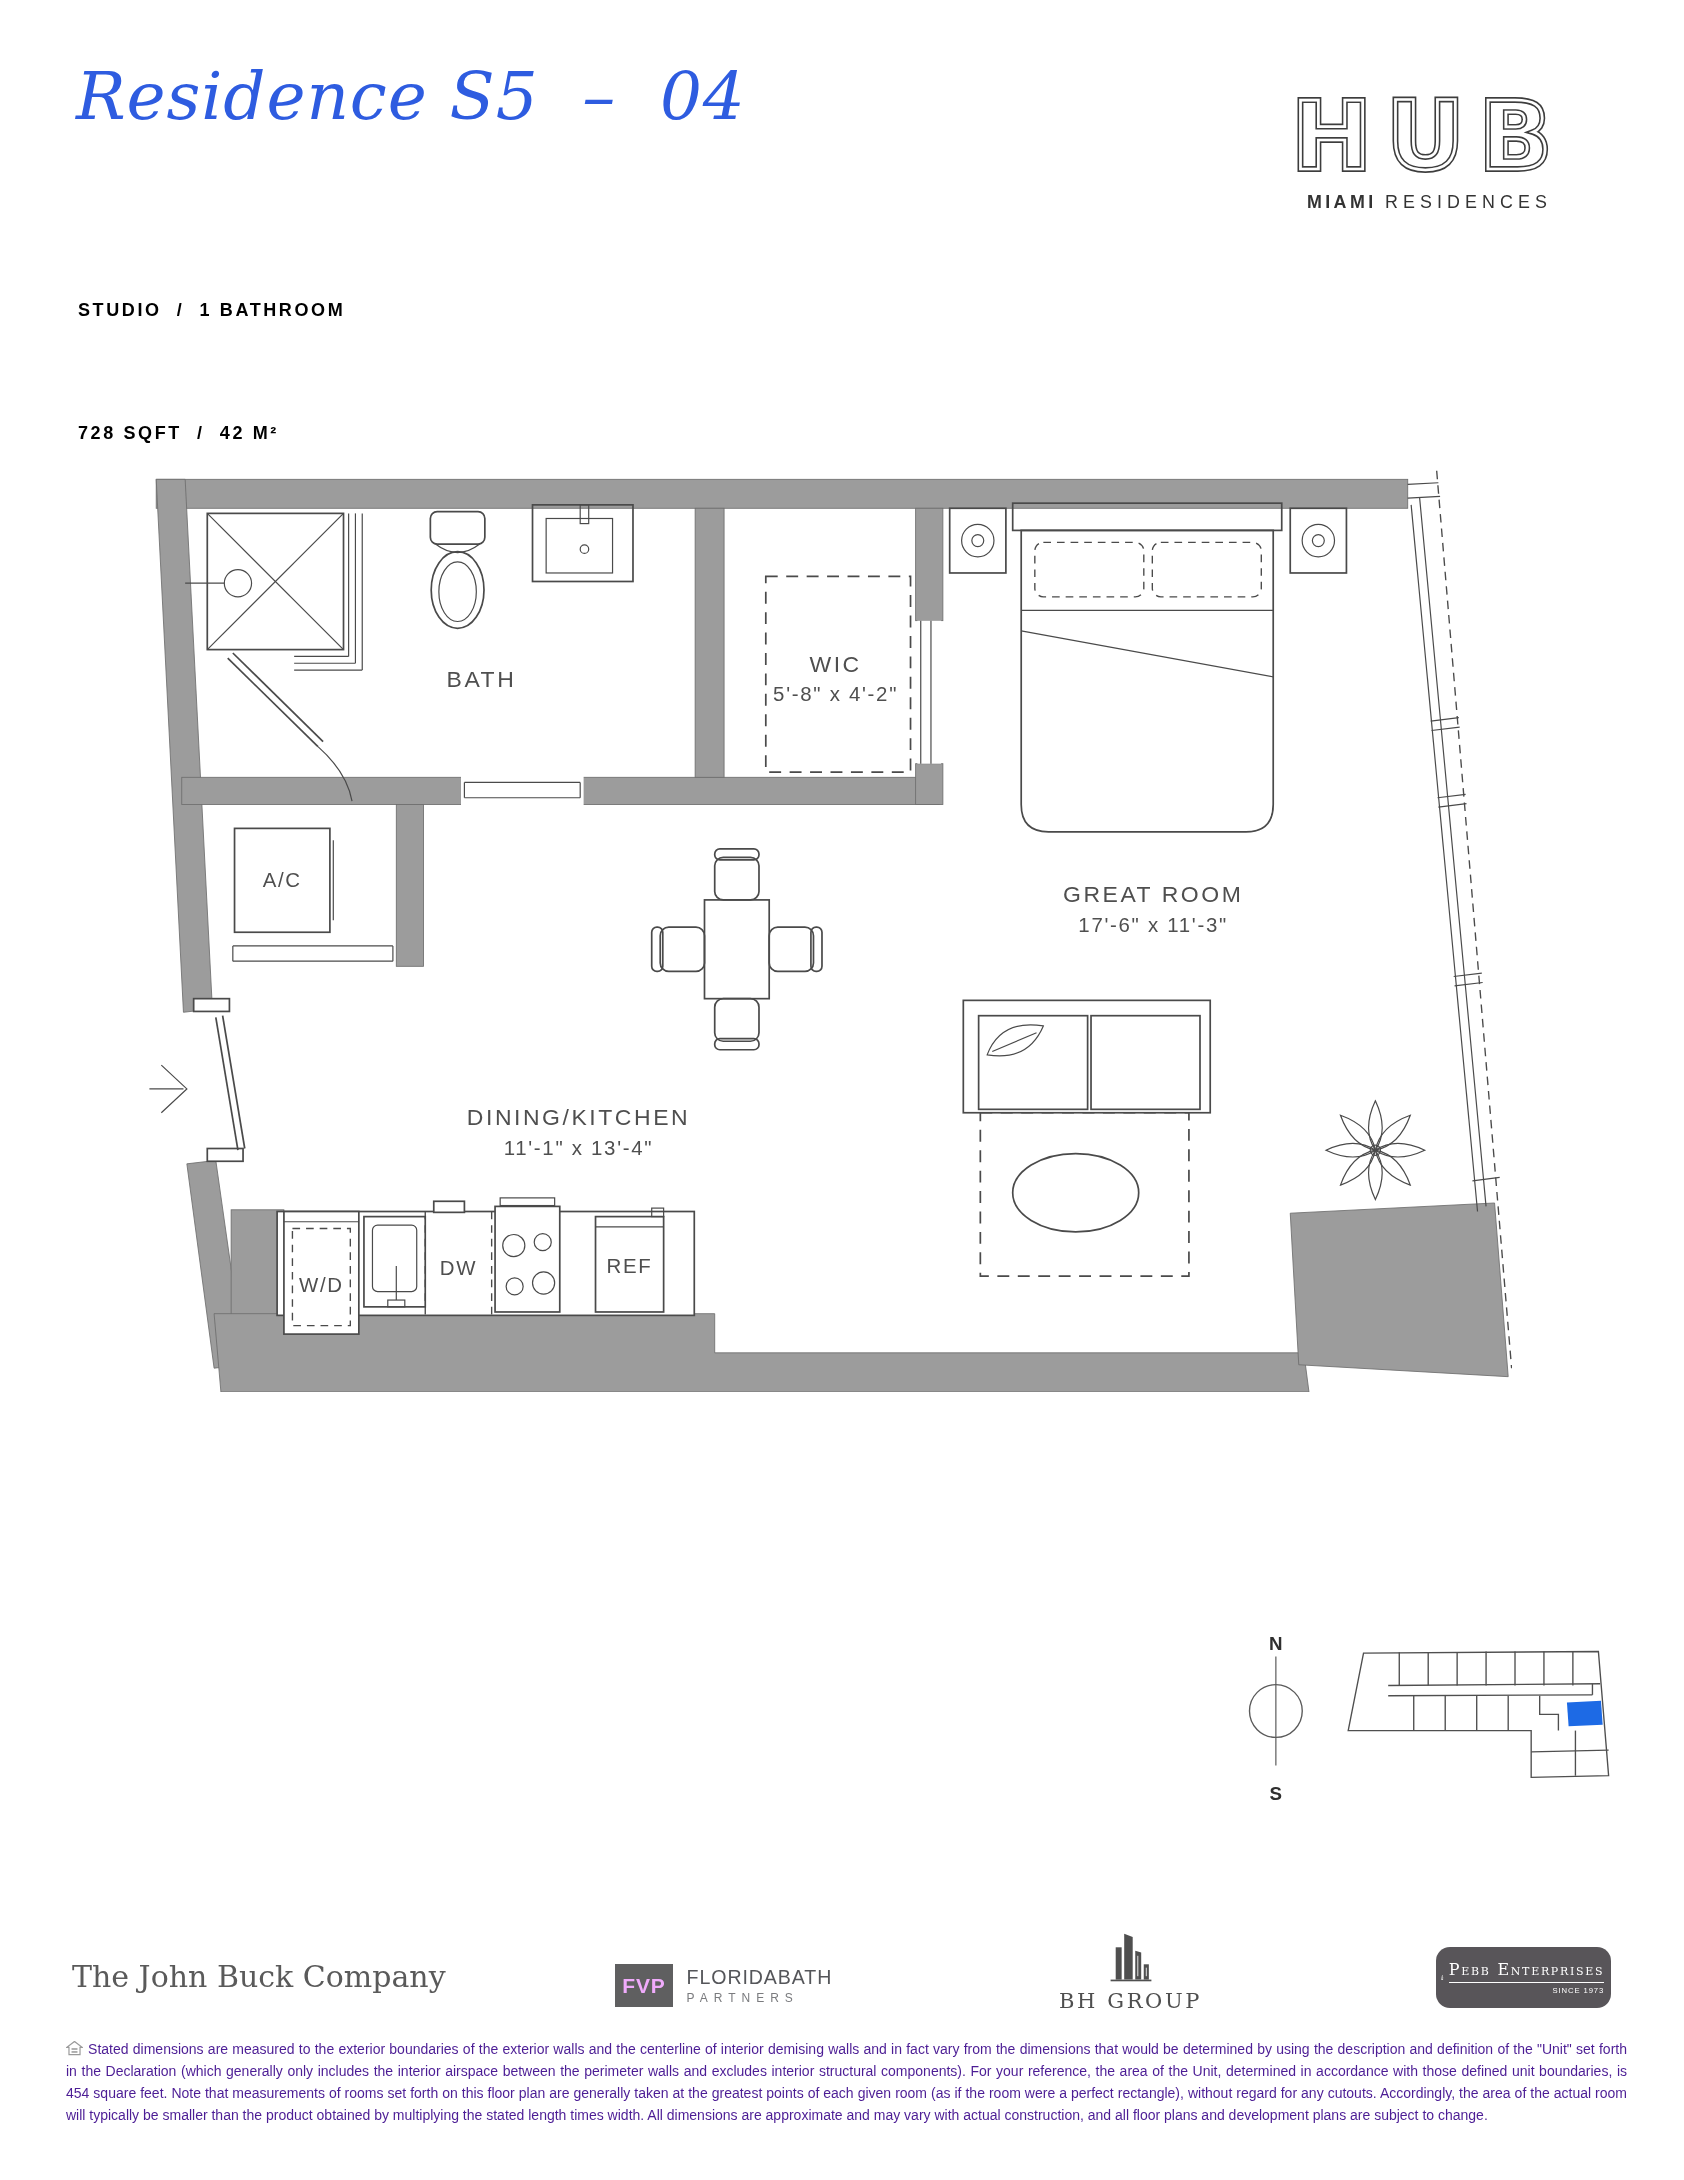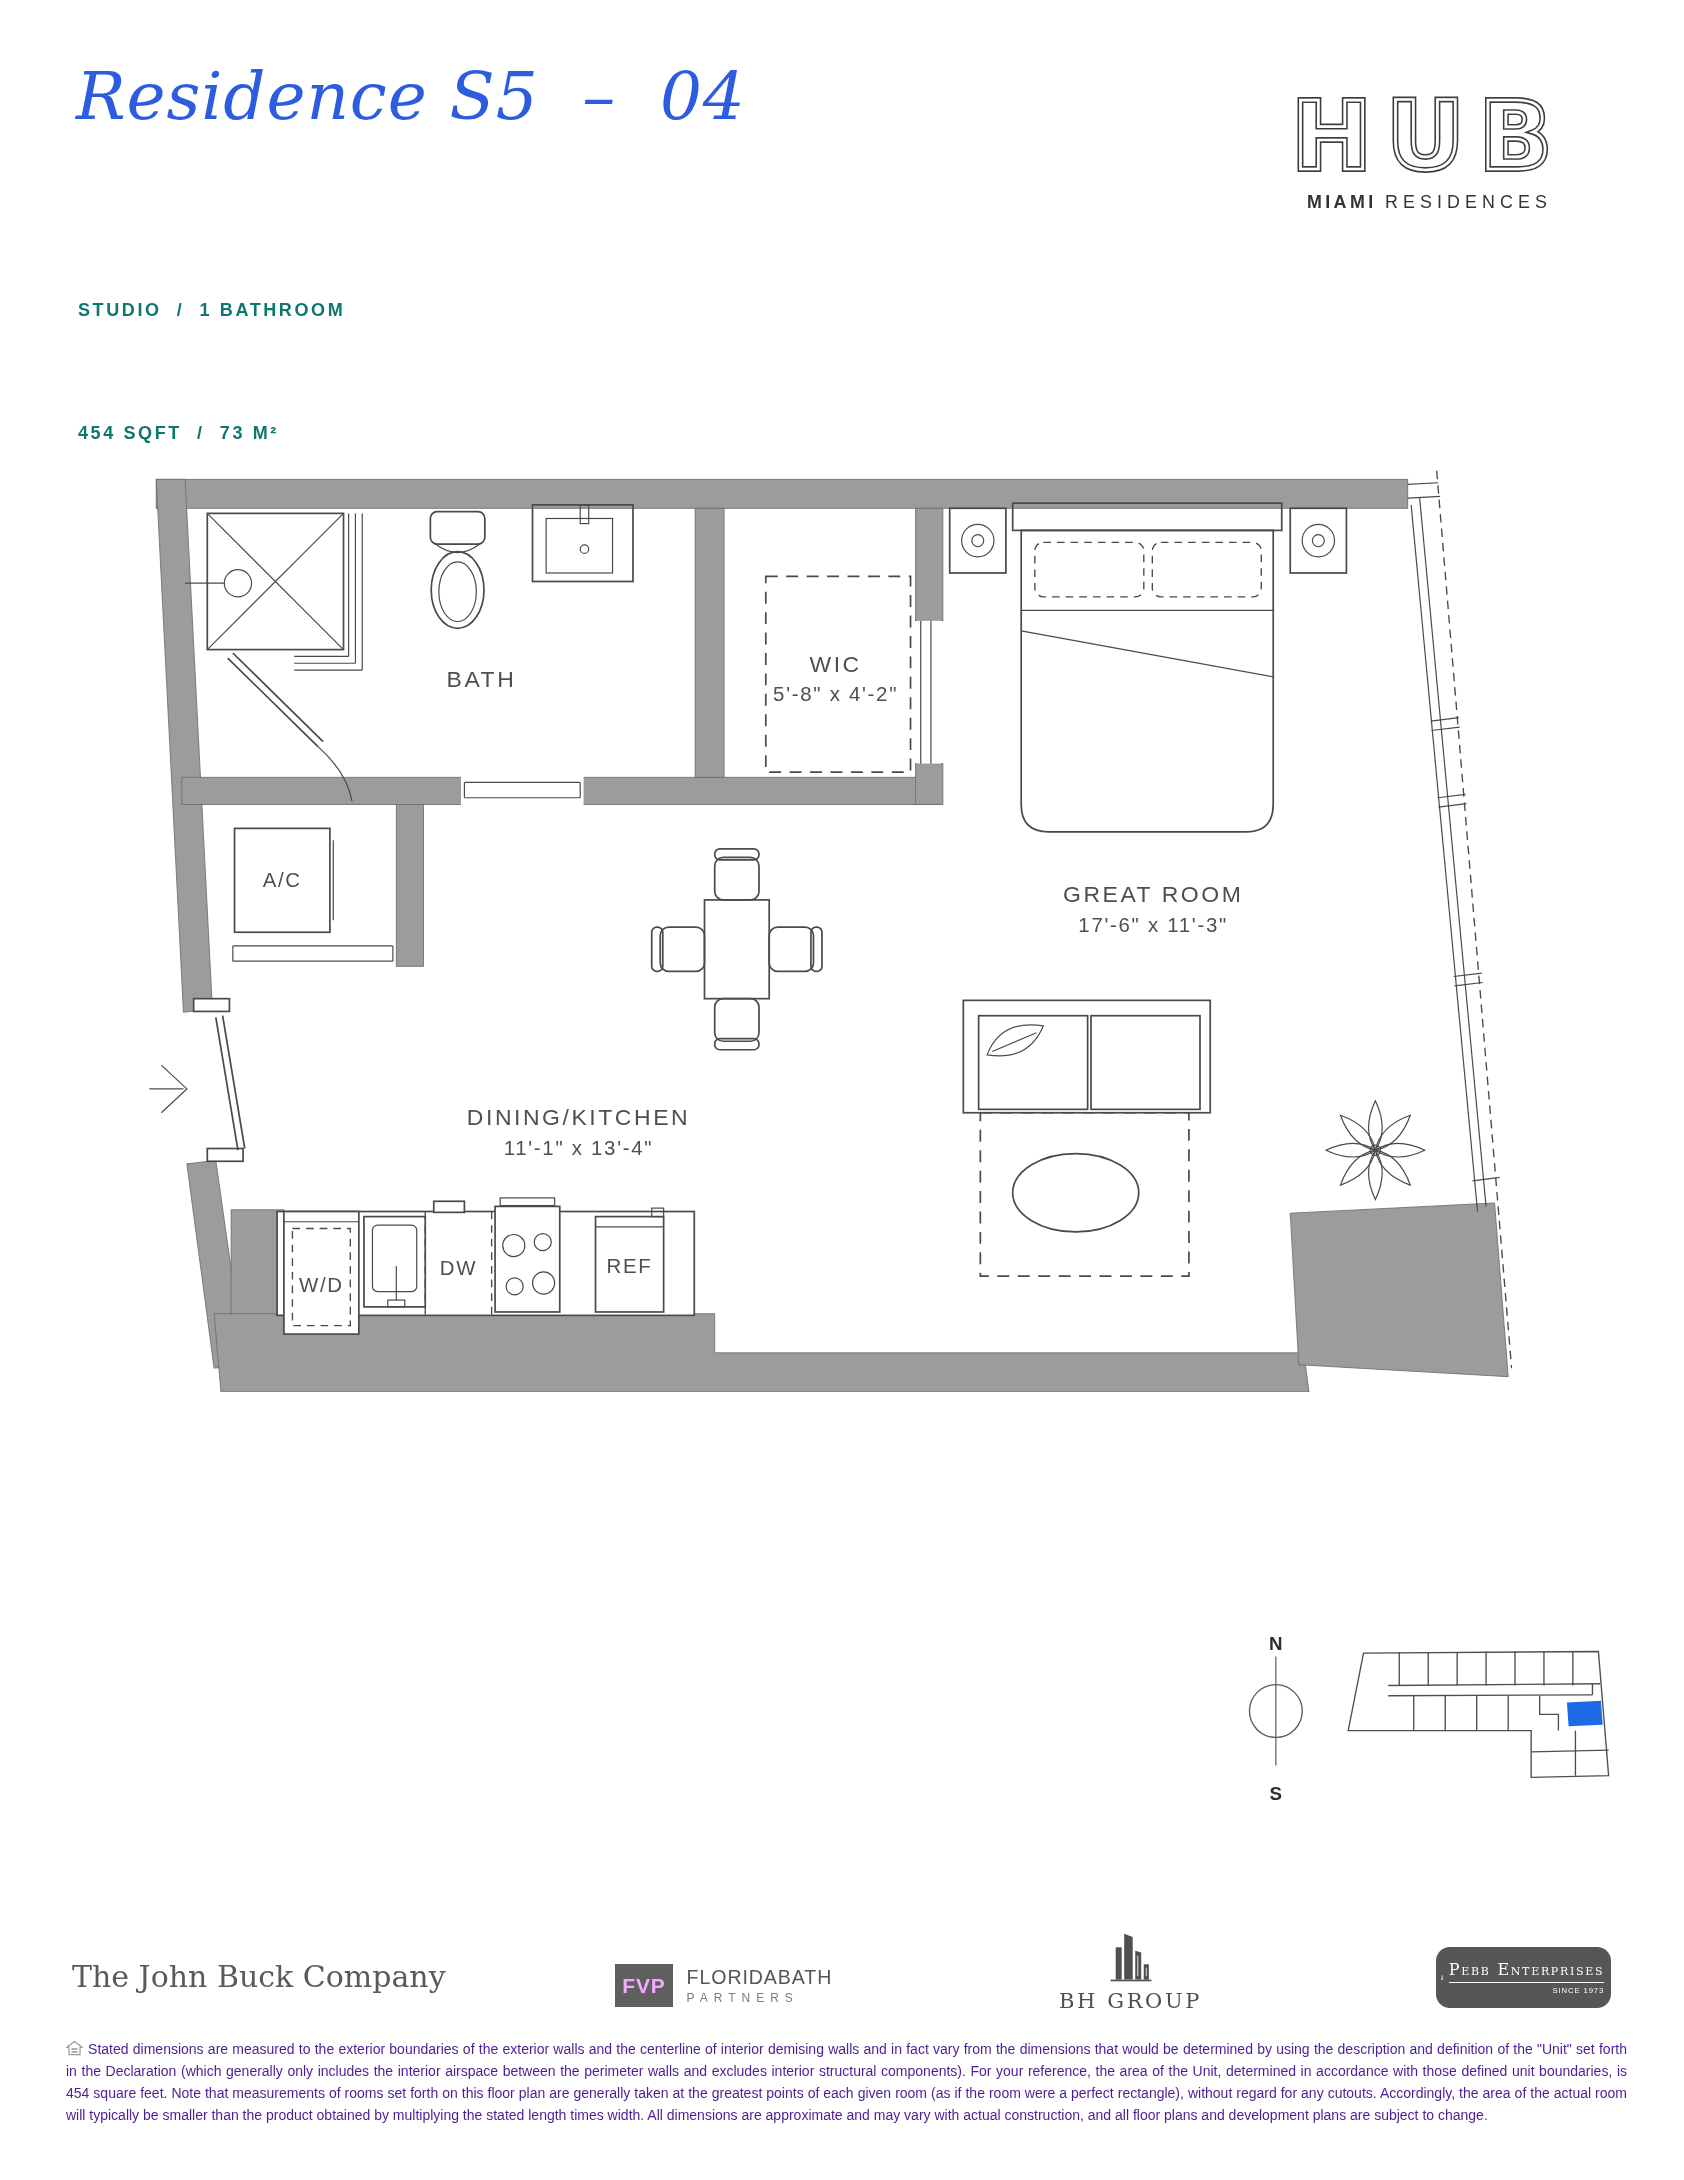--- a/index.html
+++ b/index.html
@@ -7,21 +7,21 @@
     width:1685px;height:2181px;position:relative;background:#ffffff;
     font-family:"Liberation Sans",sans-serif;overflow:hidden;
   }
   .abs{position:absolute;}
   
   .title{
     left:76px;top:58px;
     font-family:"DejaVu Serif",serif;font-style:italic;font-weight:500;
     font-size:66px;color:#2e5ce0;white-space:pre;letter-spacing:0.9px;
   }
-  .spec{left:78px;top:208px;color:#0f766e;font-weight:bold;font-size:18px;
+  .spec{left:78px;top:208px;color:#000000;font-weight:bold;font-size:18px;
     letter-spacing:2.6px;white-space:pre;line-height:41px;}
   .hub-logo{left:1259px;top:72px;width:341px;height:153px;}
   
   .plan{left:149px;top:464px;width:1363px;height:928px;}
   .plan text{font-family:"Liberation Sans",sans-serif;fill:#4f4f4f;}
   .room-label{font-size:27px;letter-spacing:3px;text-anchor:middle;}
   .dim-label{font-size:24px;letter-spacing:2px;text-anchor:middle;}
   .fix-label{font-size:24px;letter-spacing:2px;text-anchor:middle;}
   .wall{fill:#9c9c9c;stroke:#6e6e6e;stroke-width:1;}
   .ln{fill:none;stroke:#4a4a4a;stroke-width:2;}
@@ -53,21 +53,21 @@
   .pebb-since{font-size:7.7px;letter-spacing:0.9px;text-align:right;margin-top:2.6px;font-weight:normal;}
   .disclaimer{left:66px;top:2038px;width:1561px;font-size:14px;color:#4c1d95;line-height:22px;text-align:justify;}
   .disclaimer .eh-icon{display:inline-block;vertical-align:-2.6px;margin-right:5.1px;}
 </style>
 </head>
 <body>
 
 <div class="abs title">Residence S5  –  04</div>
 <div class="abs spec">
   <div>STUDIO  /  1 BATHROOM</div>
-  <div>454 SQFT  /  73 M²</div>
+  <div>728 SQFT  /  42 M²</div>
 </div>
 
 <svg class="abs hub-logo" viewBox="0 0 400 180">
   <g>
     <text x="200" y="114" text-anchor="middle" font-family="DejaVu Sans, sans-serif" font-weight="bold" font-size="112" letter-spacing="18" fill="#ffffff" stroke="#3d3d3d" stroke-width="7">HUB</text>
     <text x="200" y="114" text-anchor="middle" font-family="DejaVu Sans, sans-serif" font-weight="bold" font-size="112" letter-spacing="18" fill="none" stroke="#ffffff" stroke-width="3.2">HUB</text>
   </g>
   <text x="200" y="160" text-anchor="middle" font-family="Liberation Sans, sans-serif" font-size="21" fill="#333333">
     <tspan font-weight="bold" letter-spacing="4">MIAMI</tspan><tspan dx="10" letter-spacing="6">RESIDENCES</tspan>
   </text>

